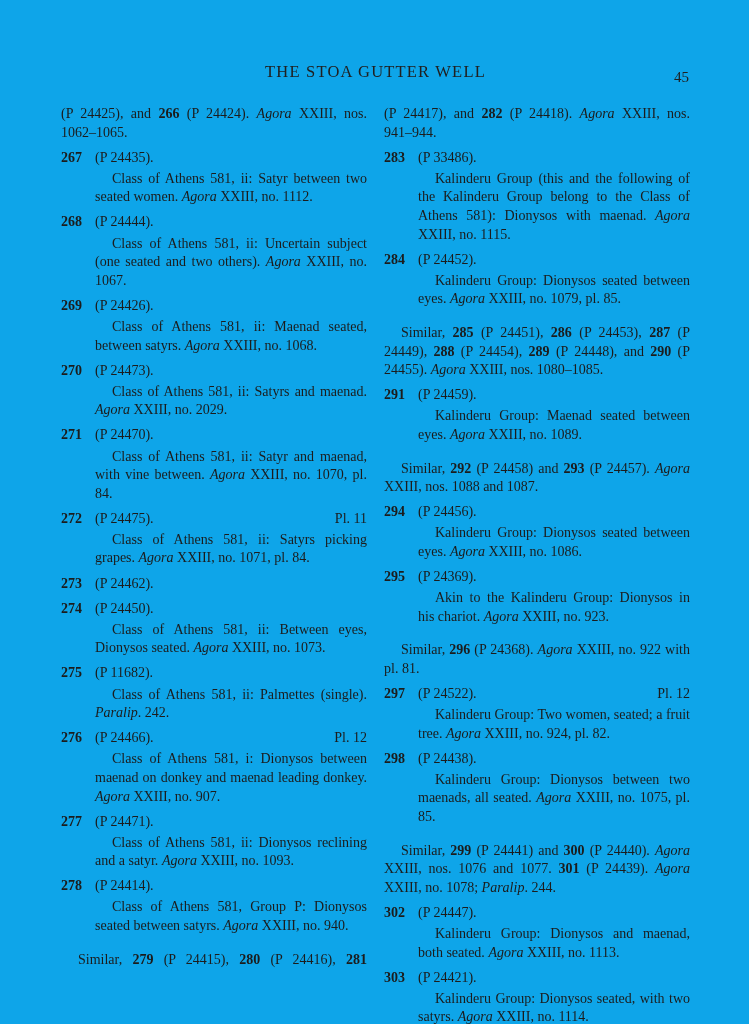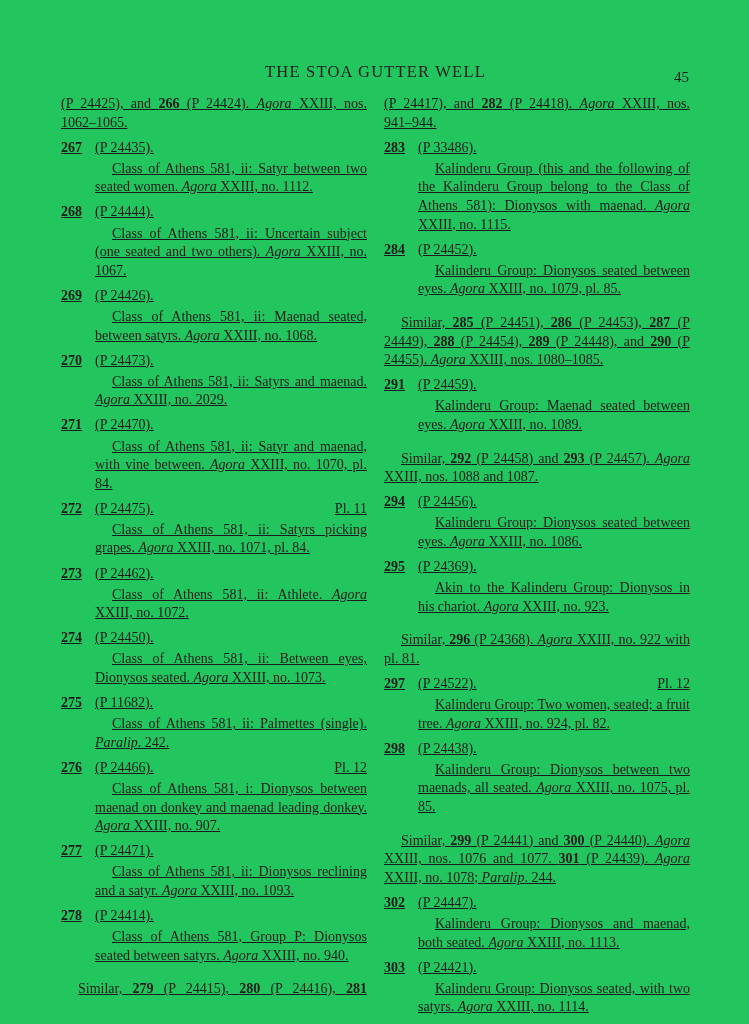--- a/index.html
+++ b/index.html
@@ -4,34 +4,34 @@
 <style>
   html, body { margin: 0; padding: 0; }
   body {
     width: 749px; height: 1024px;
     background: #ffffff;
     color: #1c1c1c;
     font-family: "Liberation Serif", serif;
     position: relative;
     overflow: hidden;
   }
-  .page { position: absolute; inset: 0; background: #22c55e; }
+  .page { position: absolute; inset: 0; background: #0ea5e9; }
   .running-header {
     position: absolute; left: 62px; top: 62px; width: 627px; height: 20px;
   }
   .running-title {
     display: block; text-align: center;
     font-size: 16.5px; letter-spacing: 1.2px; color: #202020;
   }
   .page-number {
     position: absolute; right: 0; top: 7px; font-size: 15px; color: #202020;
   }
   .col {
-    position: absolute; top: 95px; width: 306px;
-    font-size: 14px; line-height: 18.6px; text-decoration: underline;
+    position: absolute; top: 105px; width: 306px;
+    font-size: 14px; line-height: 18.6px;
   }
   .col-left  { left: 61px; }
   .col-right { left: 384px; }
   .para { margin: 0; text-align: justify; }
   .continuation { margin-top: 0; }
   .body    { margin-top: 2.5px; text-indent: 17px; margin-left: 34px; }
   .similar { margin-top: 15px;   text-indent: 17px; }
   .stretch { text-align-last: justify; }
   .heading {
     display: flex; justify-content: space-between;
@@ -74,21 +74,20 @@
       </p>
       <p class="para body"><span>Class of Athens 581, ii: Satyr and maenad, with vine between. </span><span class="i">Agora</span><span> XXIII, no. 1070, pl. 84.</span></p>
       <p class="para heading">
         <span class="h-left"><span class="h-num">272</span><span class="h-label">(P 24475).</span></span>
         <span class="h-plate">Pl. 11</span>
       </p>
       <p class="para body"><span>Class of Athens 581, ii: Satyrs picking grapes. </span><span class="i">Agora</span><span> XXIII, no. 1071, pl. 84.</span></p>
       <p class="para heading">
         <span class="h-left"><span class="h-num">273</span><span class="h-label">(P 24462).</span></span>
       </p>
-      <p class="para body"><span>Class of Athens 581, ii: Athlete. </span><span class="i">Agora</span><span> XXIII, no. 1072.</span></p>
       <p class="para heading">
         <span class="h-left"><span class="h-num">274</span><span class="h-label">(P 24450).</span></span>
       </p>
       <p class="para body"><span>Class of Athens 581, ii: Between eyes, Dionysos seated. </span><span class="i">Agora</span><span> XXIII, no. 1073.</span></p>
       <p class="para heading">
         <span class="h-left"><span class="h-num">275</span><span class="h-label">(P 11682).</span></span>
       </p>
       <p class="para body"><span>Class of Athens 581, ii: Palmettes (single). </span><span class="i">Paralip</span><span>. 242.</span></p>
       <p class="para heading">
         <span class="h-left"><span class="h-num">276</span><span class="h-label">(P 24466).</span></span>

